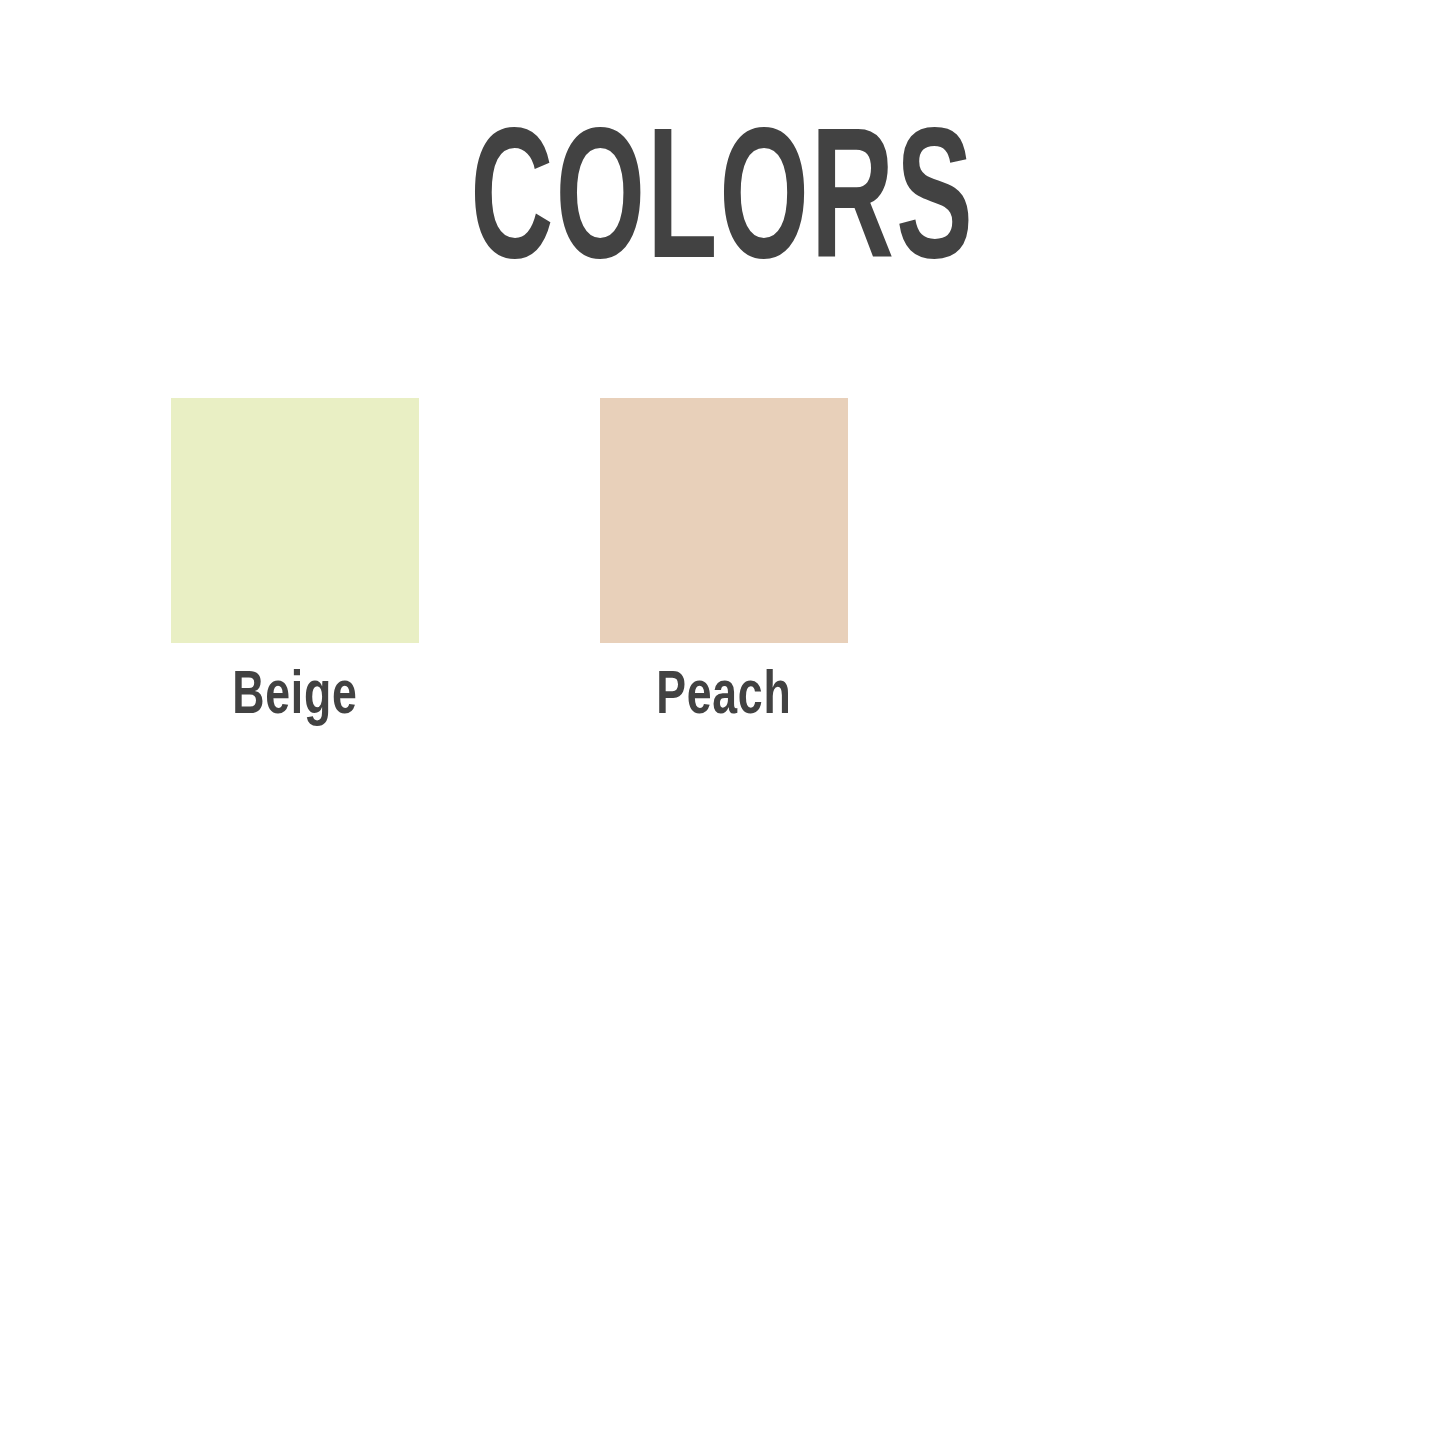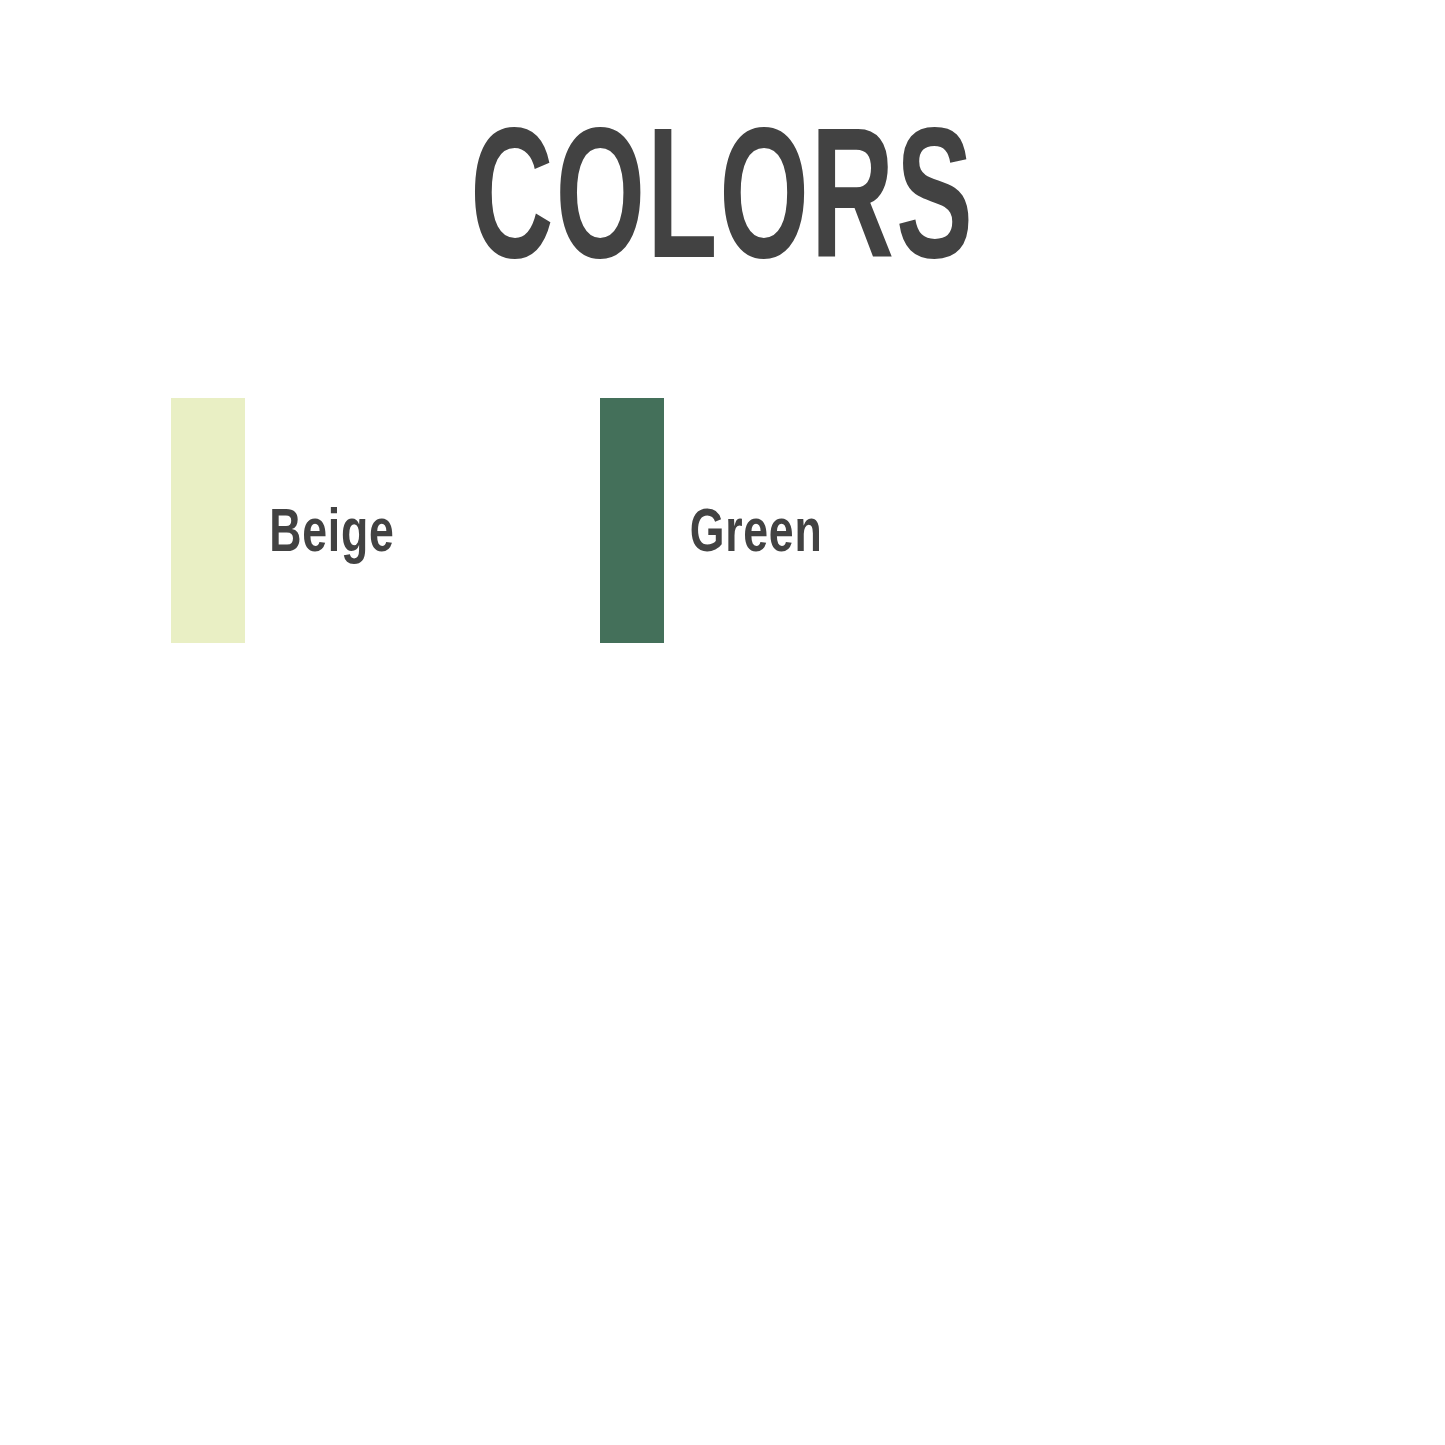--- a/index.html
+++ b/index.html
@@ -52,21 +52,21 @@
     display: grid;
     grid-template-columns: 248px 248px 248px;
     grid-template-rows: auto auto;
     column-gap: 181px;
     row-gap: 285px;
   }
 
   .swatch-cell {
     width: 248px;
     display: flex;
-    flex-direction: row;
+    flex-direction: column;
     align-items: center;
   }
 
   .swatch-chip {
     width: 248px;
     height: 245px;
     display: block;
   }
 
   .swatch-label {
@@ -92,21 +92,21 @@
 
   <div class="swatch-grid">
 
     <div class="swatch-cell">
       <span class="swatch-chip" style="background-color: rgb(233, 239, 196);"></span>
       <span class="swatch-label" style="color: rgb(66, 66, 66);">Beige</span>
     </div>
 
 
 
+    <div class="swatch-cell">
+      <span class="swatch-chip" style="background-color: rgb(232, 208, 186);"></span>
+      <span class="swatch-label" style="color: rgb(66, 66, 66);">Peach</span>
+    </div>
 
 
-    <div class="swatch-cell">
-      <span class="swatch-chip" style="background-color: rgb(68, 112, 90);"></span>
-      <span class="swatch-label" style="color: rgb(66, 66, 66);">Green</span>
-    </div>
 
   </div>
 </div>
 
 </body></html>

